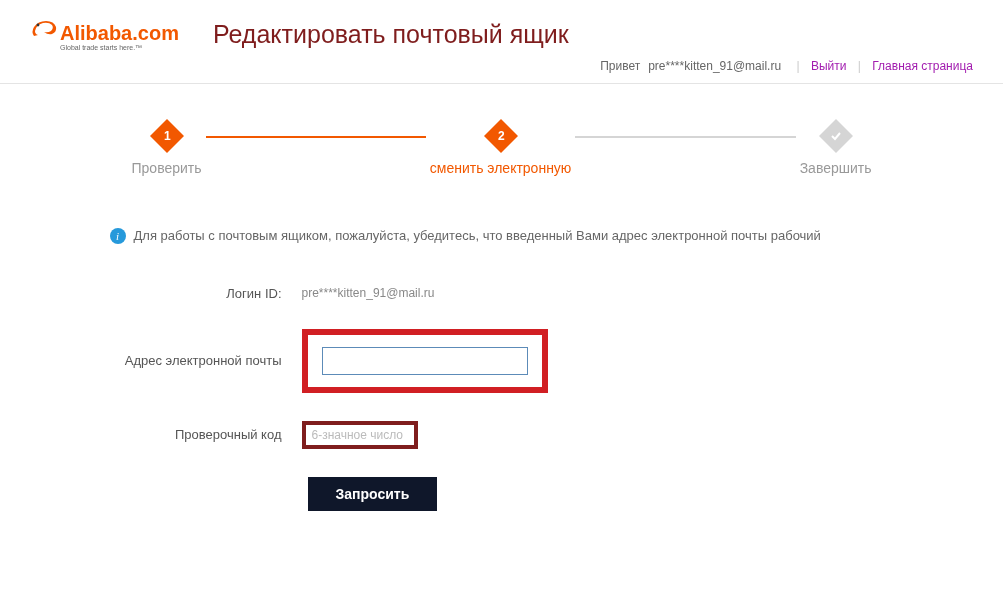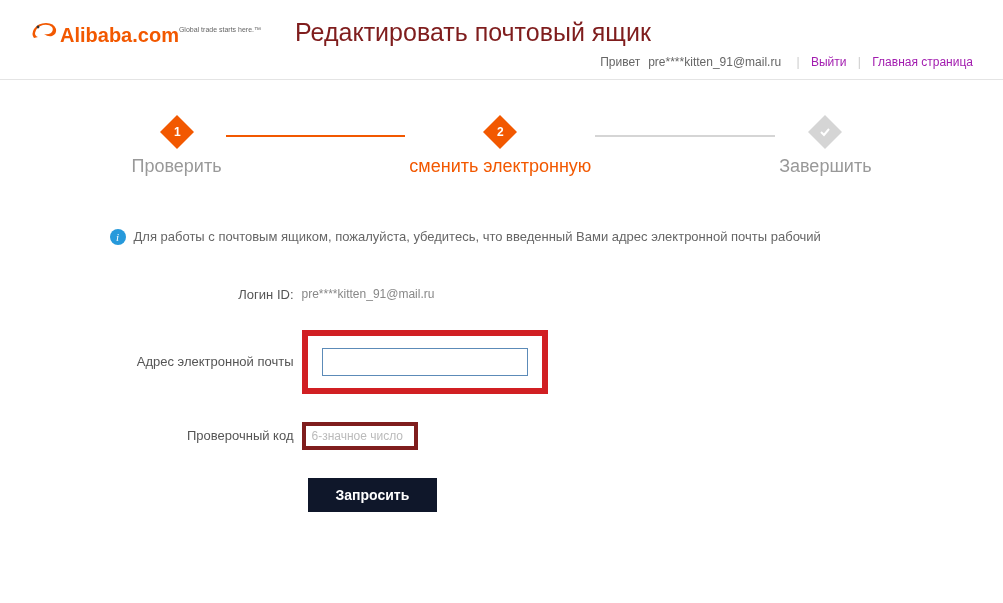--- a/index.html
+++ b/index.html
@@ -19,20 +19,21 @@
       align-items: baseline;
       margin-right: 18px;
     }
     .logo-icon {
       width: 28px;
       height: 22px;
       margin-right: 2px;
     }
     .logo-text {
       display: flex;
+      flex-direction: column;
       line-height: 1;
     }
     .logo-main {
       font-size: 20px;
       font-weight: bold;
       color: #f25800;
     }
     .logo-sub {
       font-size: 7px;
       color: #666;
@@ -93,21 +94,21 @@
       font-weight: bold;
       font-size: 12px;
       margin-bottom: 8px;
     }
     .step-diamond span { transform: rotate(-45deg); }
     .step-diamond.done {
       background: #d5d5d5;
     }
     .step-diamond.done svg { transform: rotate(-45deg); }
     .step-label {
-      font-size: 18px;
+      font-size: 14px;
       color: #999;
       margin-top: 4px;
     }
     .step-label.active { color: #f25800; }
     .step-line {
       flex: 1;
       height: 2px;
       background: #d5d5d5;
       margin: 0 4px;
       margin-bottom: 26px;
@@ -137,21 +138,21 @@
       flex-shrink: 0;
     }
     .form-row {
       display: flex;
       align-items: center;
       margin-bottom: 28px;
     }
     .form-label {
       width: 200px;
       text-align: right;
-      padding-right: 8px;
+      padding-right: 20px;
       color: #555;
       font-size: 13px;
     }
     .form-value {
       color: #888;
       font-size: 12px;
     }
     .highlight-box {
       border: 6px solid #d11f23;
       padding: 12px 14px;

